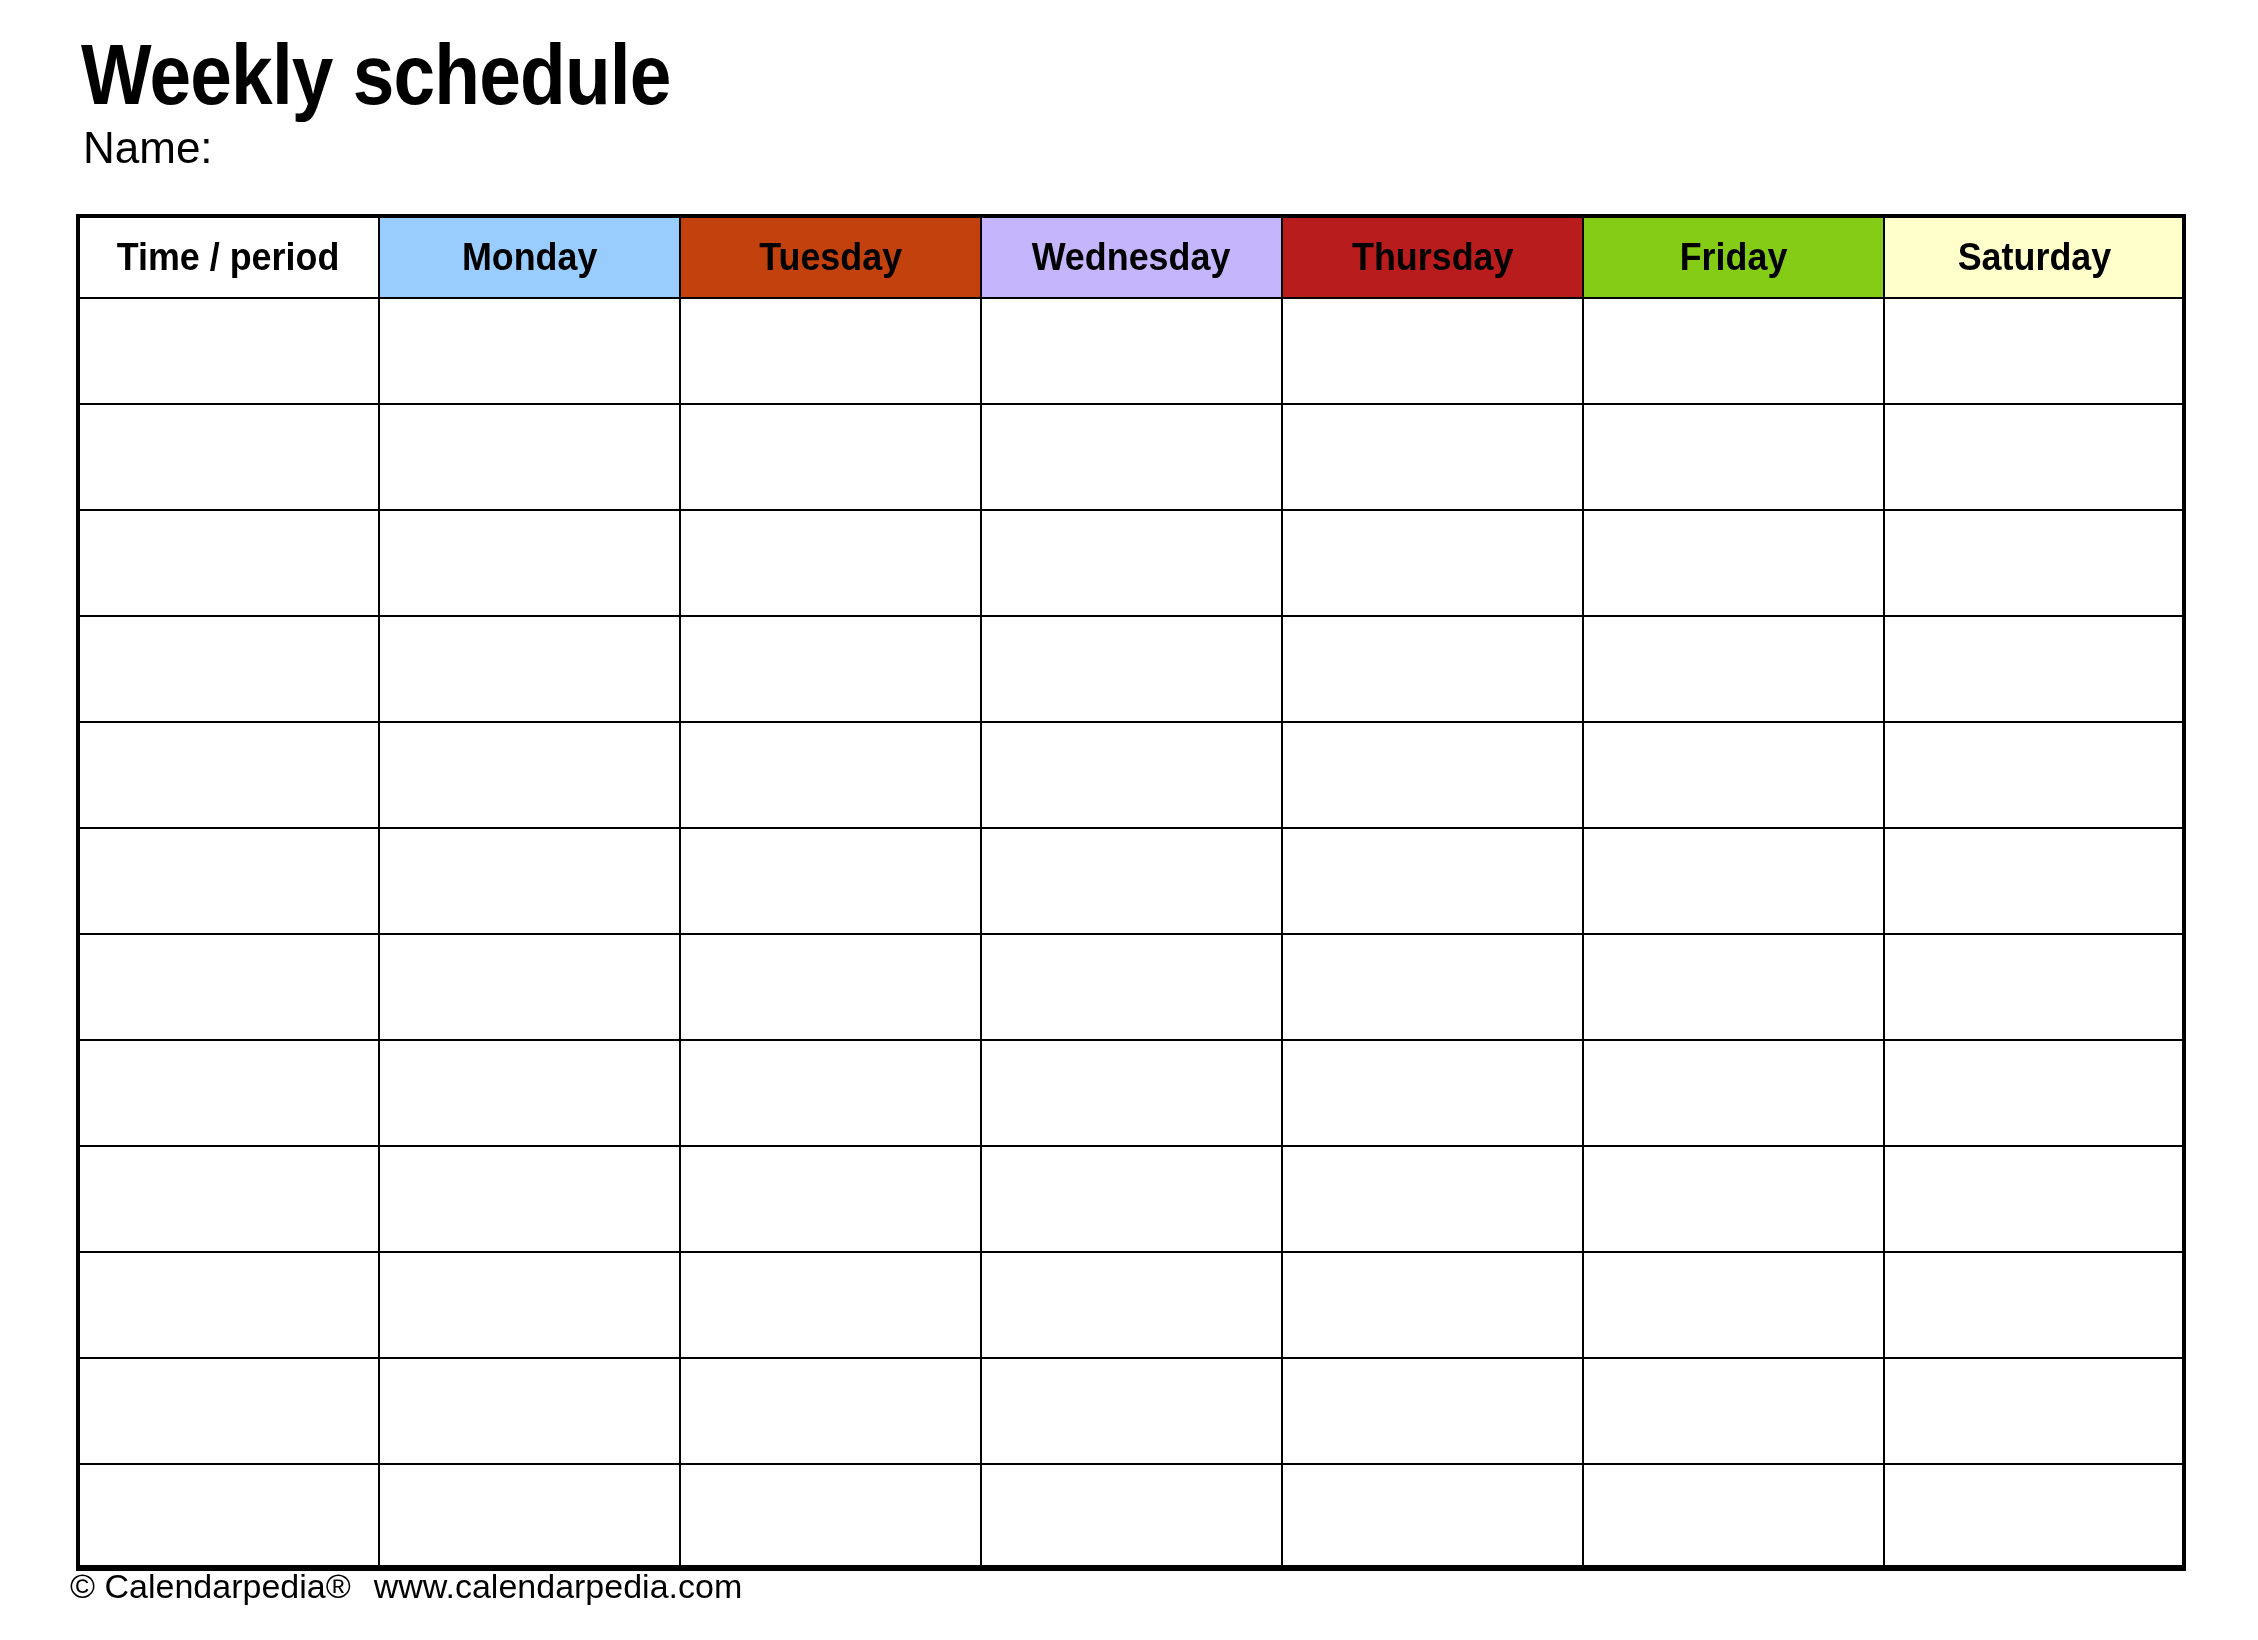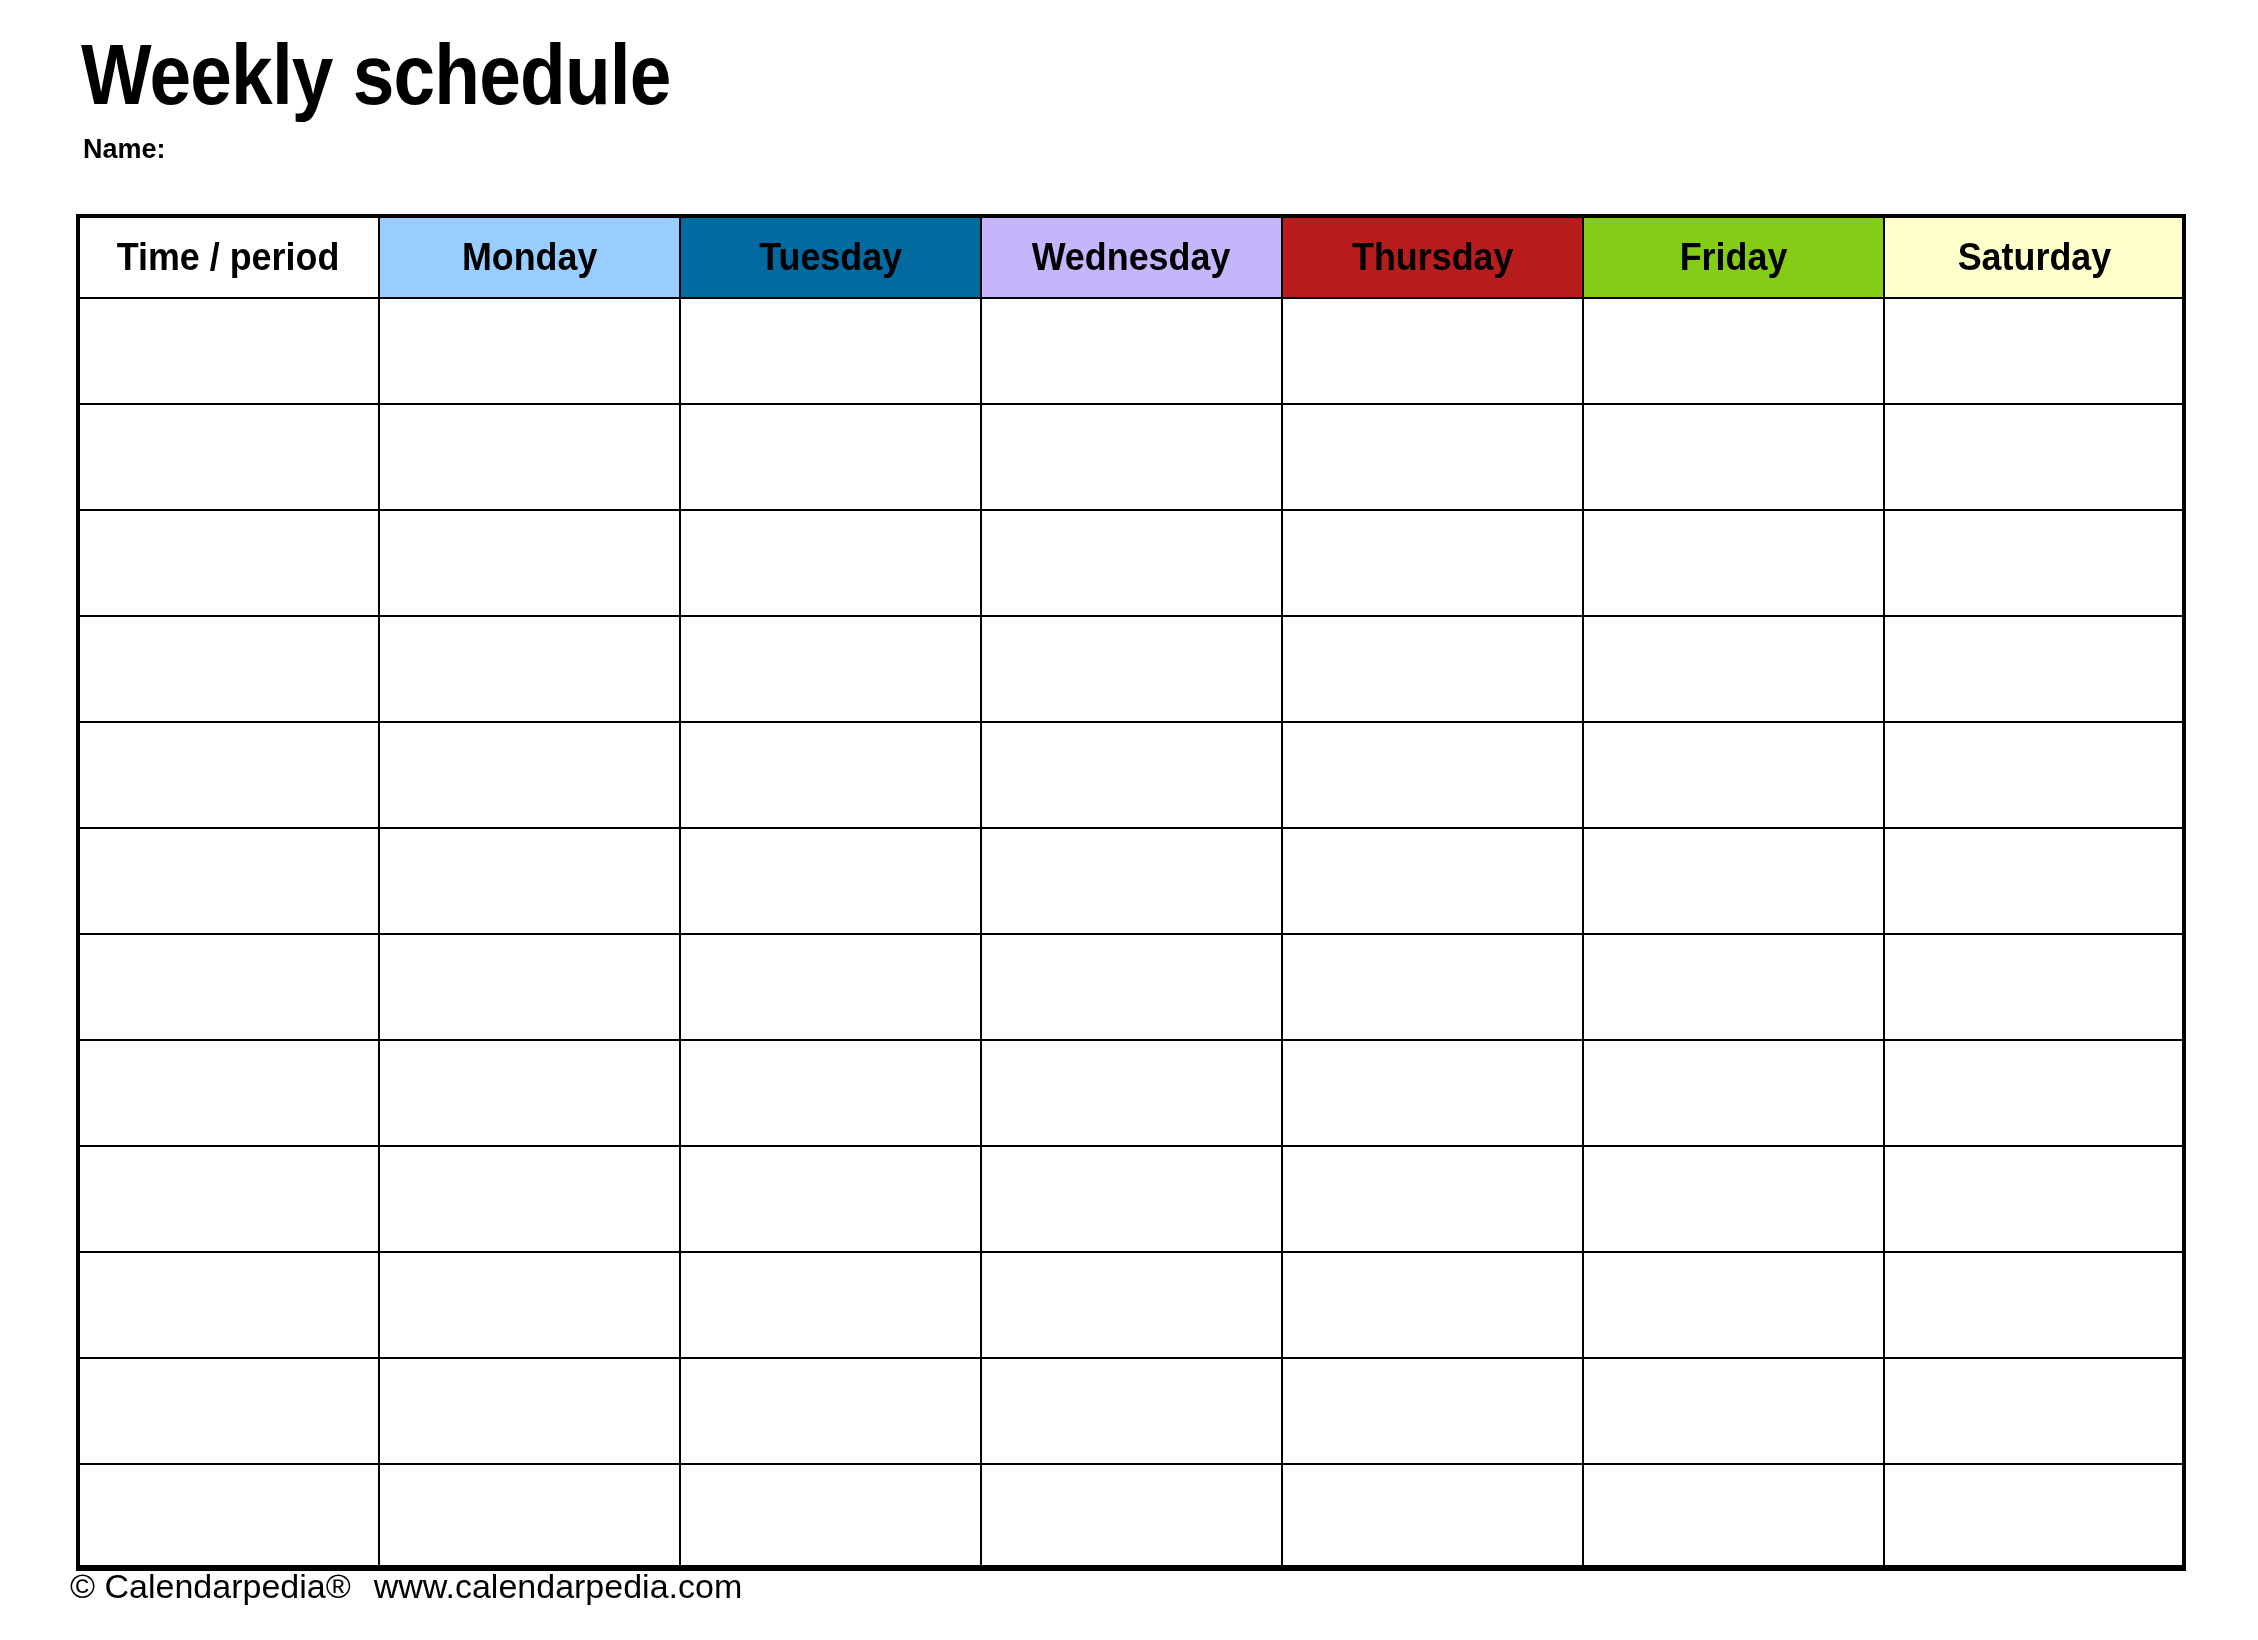--- a/index.html
+++ b/index.html
@@ -45,23 +45,23 @@
     letter-spacing: -0.9px;
     line-height: 1;
     white-space: nowrap;
     transform: scaleX(0.88);
     transform-origin: left top;
   }
 
   .name-label {
     position: absolute;
     left: 83px;
-    top: 136px;
-    font-size: 27px;
-    font-weight: bold;
+    top: 126px;
+    font-size: 44px;
+    font-weight: normal;
     line-height: 1;
     white-space: nowrap;
   }
 
   
   .brand {
     position: absolute;
     right: 67px;
     top: 42px;
     text-align: right;
@@ -199,21 +199,21 @@
         <col class="c-day">
       </colgroup>
       <thead>
         <tr>
           <th style="background: rgb(255, 255, 255);">
             <span class="th-text">Time / period</span>
           </th>
           <th style="background: rgb(153, 204, 255);">
             <span class="th-text">Monday</span>
           </th>
-          <th style="background: #0369a1;">
+          <th style="background: #c2410c;">
             <span class="th-text">Tuesday</span>
           </th>
           <th style="background: #c4b5fd;">
             <span class="th-text">Wednesday</span>
           </th>
           <th style="background: #b91c1c;">
             <span class="th-text">Thursday</span>
           </th>
           <th style="background: #84cc16;">
             <span class="th-text">Friday</span>

